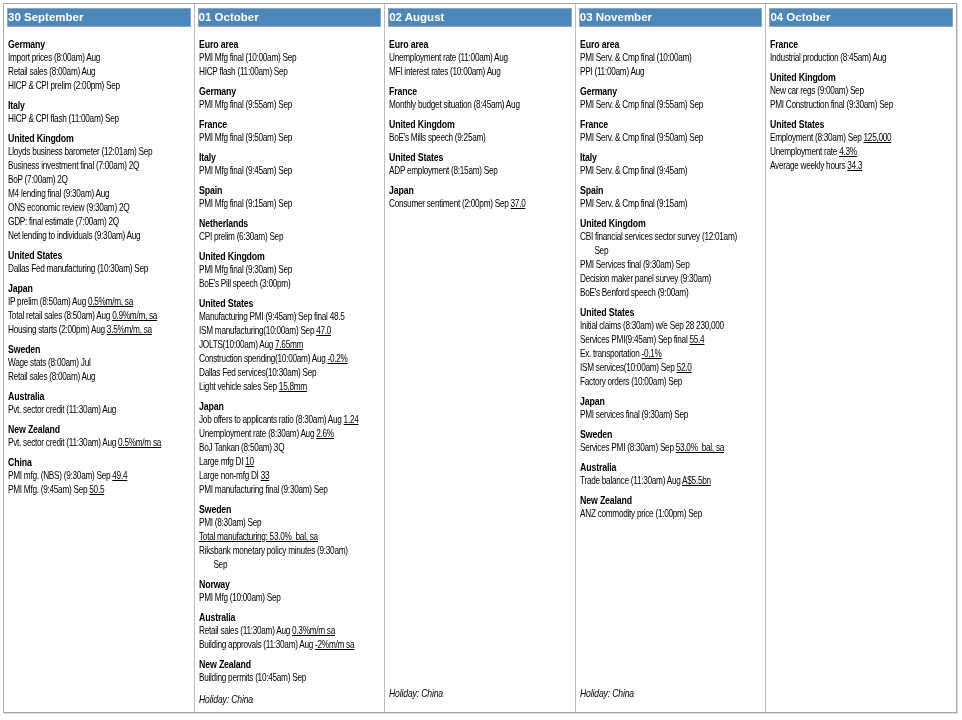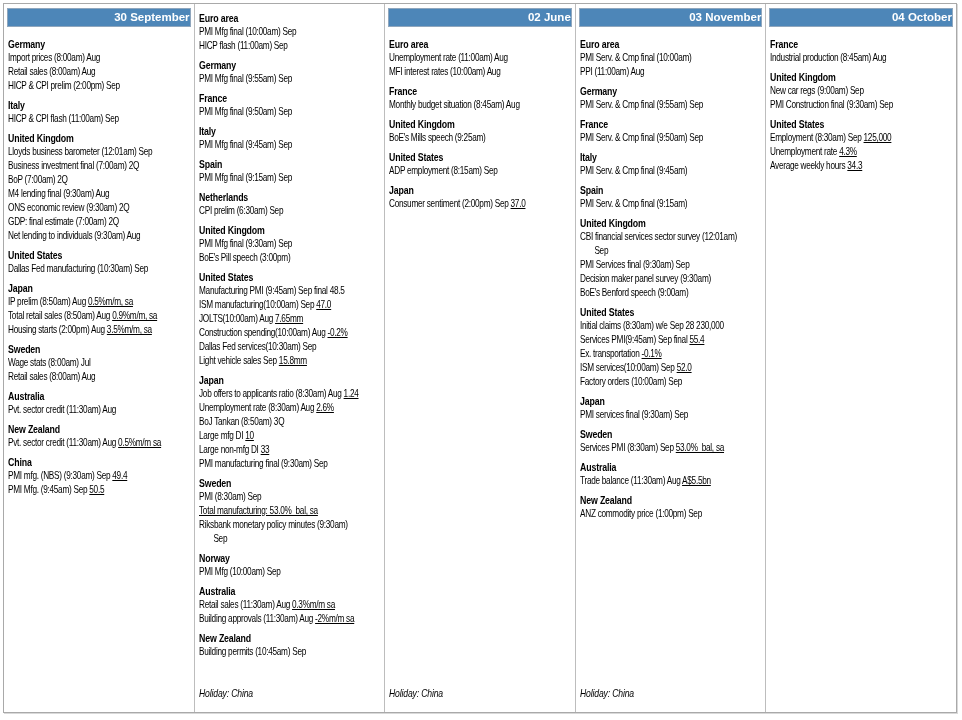--- a/index.html
+++ b/index.html
@@ -16,21 +16,21 @@
     flex:1 1 0;min-width:0;display:flex;flex-direction:column;
     border-right:1px solid var(--grid,#bdbdbd);
     overflow:hidden;
   }
   .col:last-child{border-right:none;}
   .day-header{
     margin:4px 3px 3px 3px;height:17px;flex:0 0 17px;
     background:var(--header-bg,#4d86b8);
     border:1px solid #8fa6bd;
     color:var(--header-text,#fff);
-    font-size:11.5px;font-weight:bold;text-align:right;line-height:16px;
+    font-size:11.5px;font-weight:bold;text-align:left;line-height:16px;
     letter-spacing:0;
   }
   .body{
     flex:1 1 auto;display:flex;flex-direction:column;
     padding:2px 4px 12px 5px;
     width:125%;transform:scaleX(0.8);transform-origin:0 0;
     box-sizing:border-box;
   }
   .country{
     font-size:11px;font-weight:bold;line-height:13px;
@@ -80,20 +80,21 @@
         <div class="country">Australia</div>
         <div class="event"><span class="pre">Pvt. sector credit (11:30am) Aug</span></div>
         <div class="country">New Zealand</div>
         <div class="event"><span class="pre">Pvt. sector credit (11:30am) Aug </span><span class="val">0.5%m/m sa</span></div>
         <div class="country">China</div>
         <div class="event"><span class="pre">PMI mfg. (NBS) (9:30am) Sep </span><span class="val">49.4</span></div>
         <div class="event"><span class="pre">PMI Mfg. (9:45am) Sep </span><span class="val">50.5</span></div>
       </div>
     </div>
     <div class="col">
+      <div class="day-header">01 October</div>
       <div class="body">
         <div class="country">Euro area</div>
         <div class="event"><span class="pre">PMI Mfg final (10:00am) Sep</span></div>
         <div class="event"><span class="pre">HICP flash (11:00am) Sep</span></div>
         <div class="country">Germany</div>
         <div class="event"><span class="pre">PMI Mfg final (9:55am) Sep</span></div>
         <div class="country">France</div>
         <div class="event"><span class="pre">PMI Mfg final (9:50am) Sep</span></div>
         <div class="country">Italy</div>
         <div class="event"><span class="pre">PMI Mfg final (9:45am) Sep</span></div>
@@ -127,21 +128,21 @@
         <div class="event"><span class="pre">PMI Mfg (10:00am) Sep</span></div>
         <div class="country">Australia</div>
         <div class="event"><span class="pre">Retail sales (11:30am) Aug </span><span class="val">0.3%m/m sa</span></div>
         <div class="event"><span class="pre">Building approvals (11:30am) Aug </span><span class="val">-2%m/m sa</span></div>
         <div class="country">New Zealand</div>
         <div class="event"><span class="pre">Building permits (10:45am) Sep</span></div>
         <div class="holiday">Holiday: China</div>
       </div>
     </div>
     <div class="col">
-      <div class="day-header">02 June</div>
+      <div class="day-header">02 August</div>
       <div class="body">
         <div class="country">Euro area</div>
         <div class="event"><span class="pre">Unemployment rate (11:00am) Aug</span></div>
         <div class="event"><span class="pre">MFI interest rates (10:00am) Aug</span></div>
         <div class="country">France</div>
         <div class="event"><span class="pre">Monthly budget situation (8:45am) Aug</span></div>
         <div class="country">United Kingdom</div>
         <div class="event"><span class="pre">BoE's Mills speech (9:25am)</span></div>
         <div class="country">United States</div>
         <div class="event"><span class="pre">ADP employment (8:15am) Sep</span></div>

